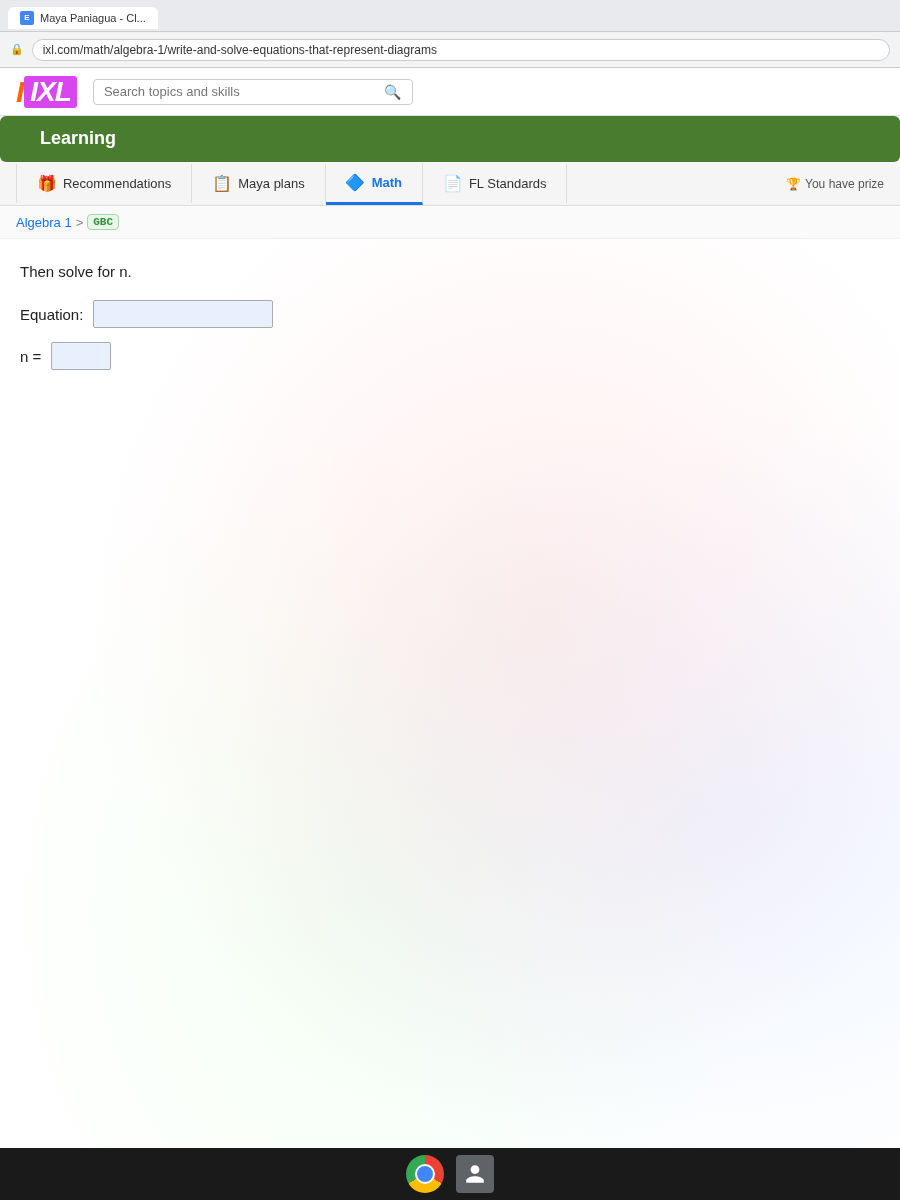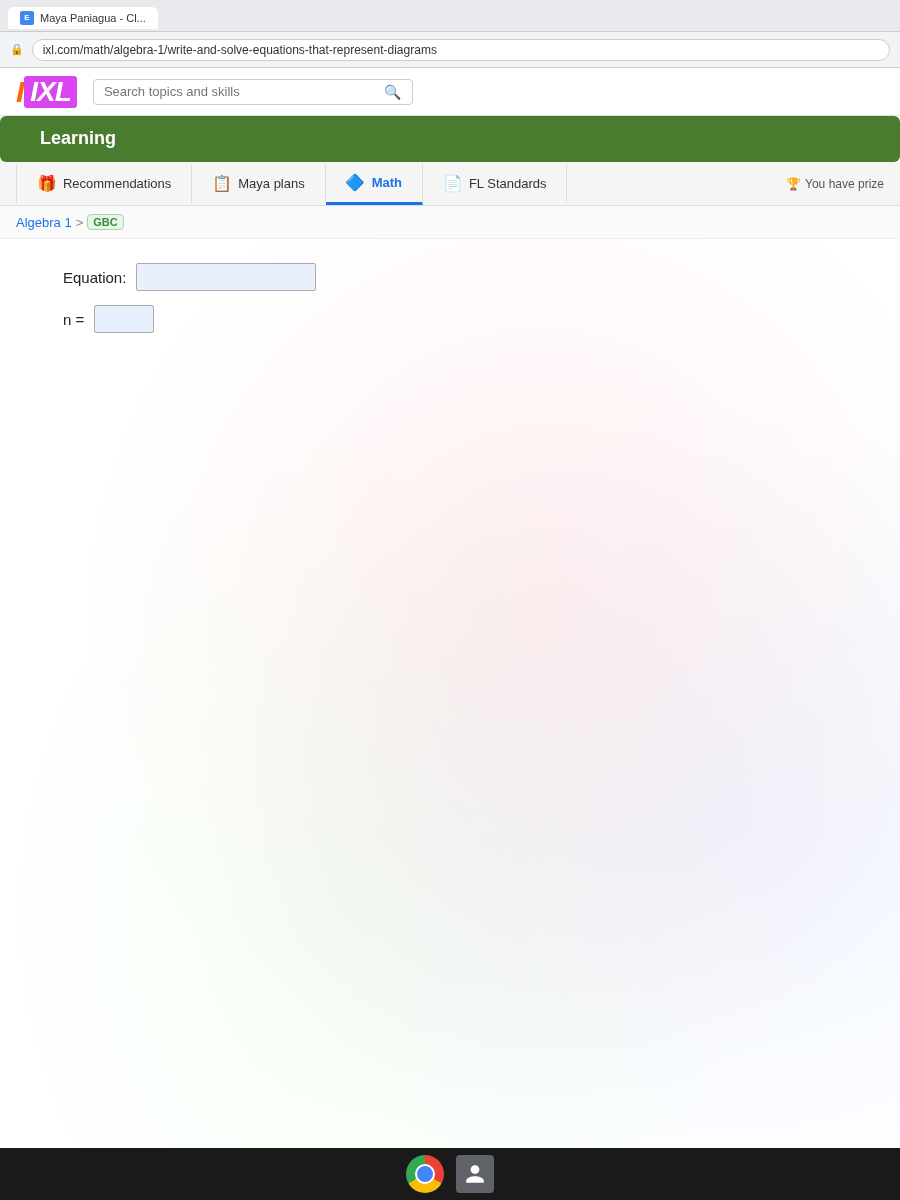--- a/index.html
+++ b/index.html
@@ -204,20 +204,21 @@
     .breadcrumb-link { color: #1a73e8; cursor: pointer; }
     .breadcrumb-skill { color: #333; font-weight: 500; }
     .gbc-badge {
       background: #e8f5e9;
       color: #388e3c;
       border: 1px solid #a5d6a7;
       border-radius: 4px;
       padding: 1px 5px;
       font-size: 11px;
       font-weight: 600;
+      font-family: Liberation Mono, monospace;
     }
 
     
     .problem-area {
       padding: 24px 20px 20px;
       background: #fff;
       position: relative;
       flex: 1;
     }
     .problem-area::before {
@@ -259,21 +260,20 @@
     
     .answer-area {
       position: relative;
       z-index: 1;
     }
     .answer-row {
       display: flex;
       align-items: center;
       gap: 10px;
       margin-bottom: 14px;
-      margin-left: 43px;
     }
     .answer-label {
       font-size: 15px;
       color: #222;
       font-weight: 500;
     }
     .answer-input {
       border: 1px solid #aaa;
       border-radius: 2px;
       height: 28px;
@@ -386,20 +386,23 @@
 
   <div class="breadcrumb">
     <span class="breadcrumb-link">Algebra 1</span>
     <span class="breadcrumb-sep">&gt;</span>
     <span class="gbc-badge">GBC</span>
   </div>
 
   <div class="problem-area">
 
 
+    <div class="solve-text">
+      <span>Then solve for n.</span>
+    </div>
 
 
     <div class="answer-area">
       <div class="answer-row">
         <span class="answer-label">Equation:</span>
         <input type="text" class="answer-input" style="">
       </div>
       <div class="answer-row">
         <span class="answer-label">n =</span>
         <input type="text" class="answer-input answer-input-small" style="">

